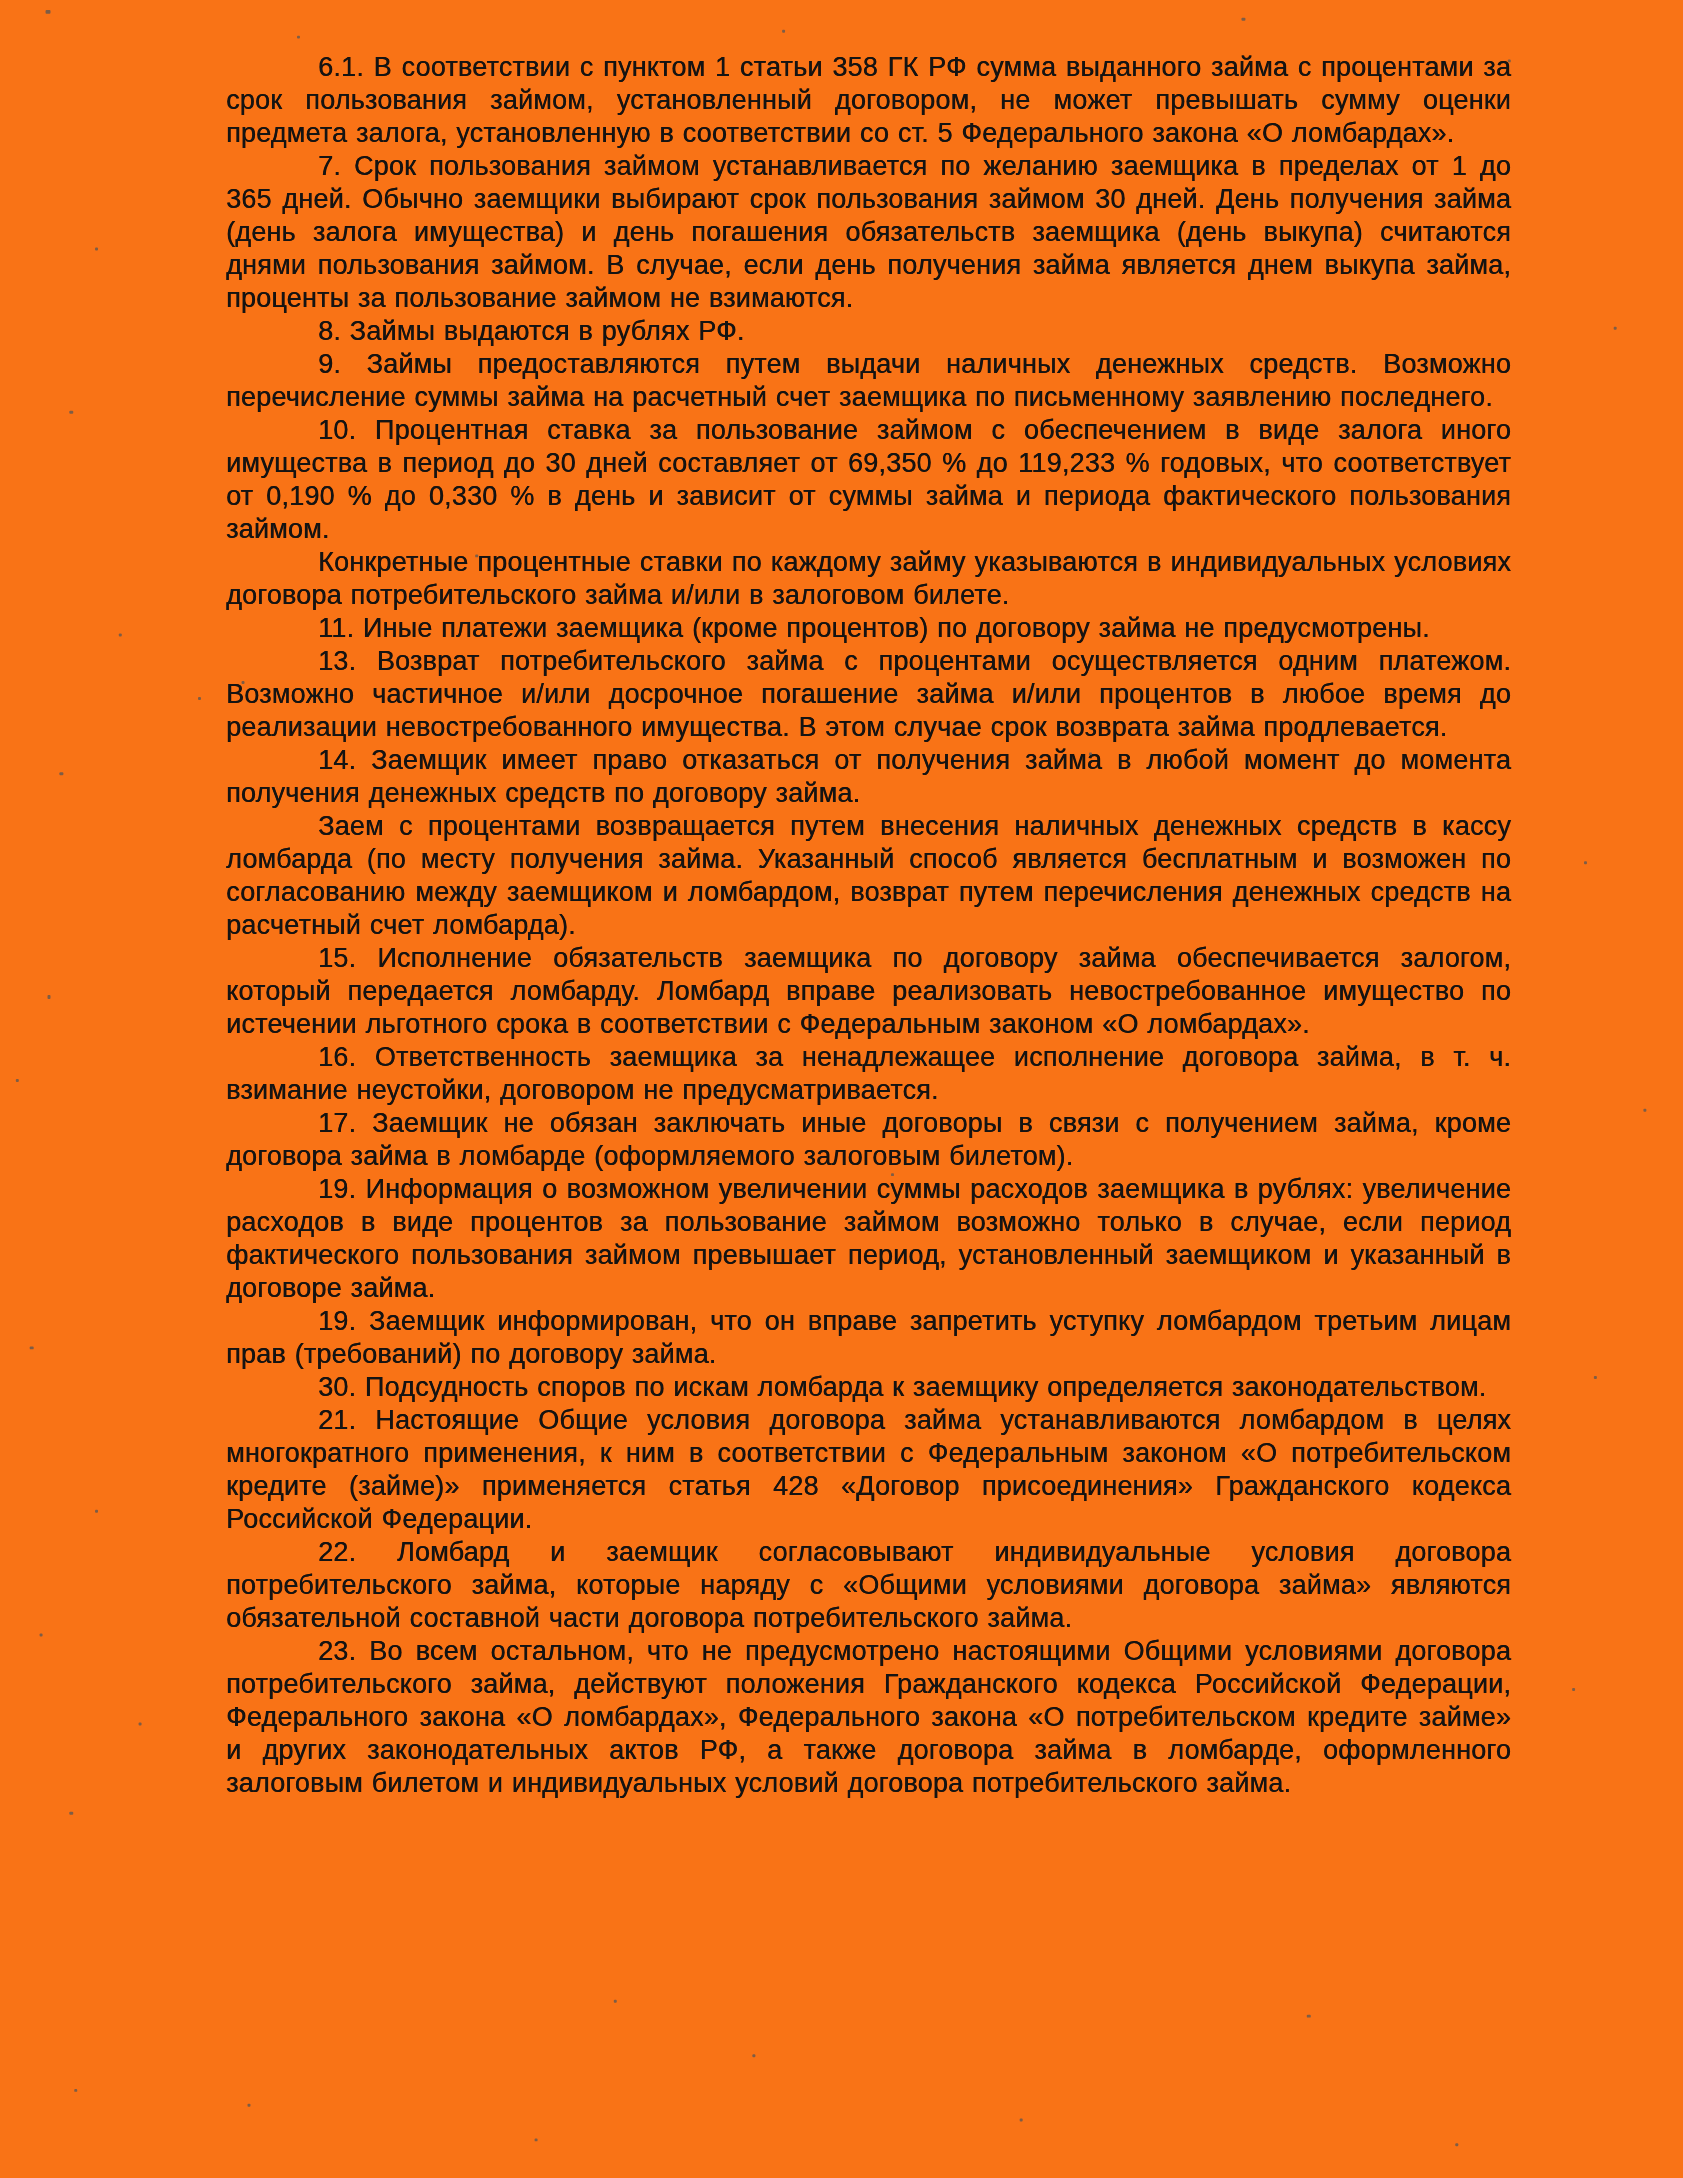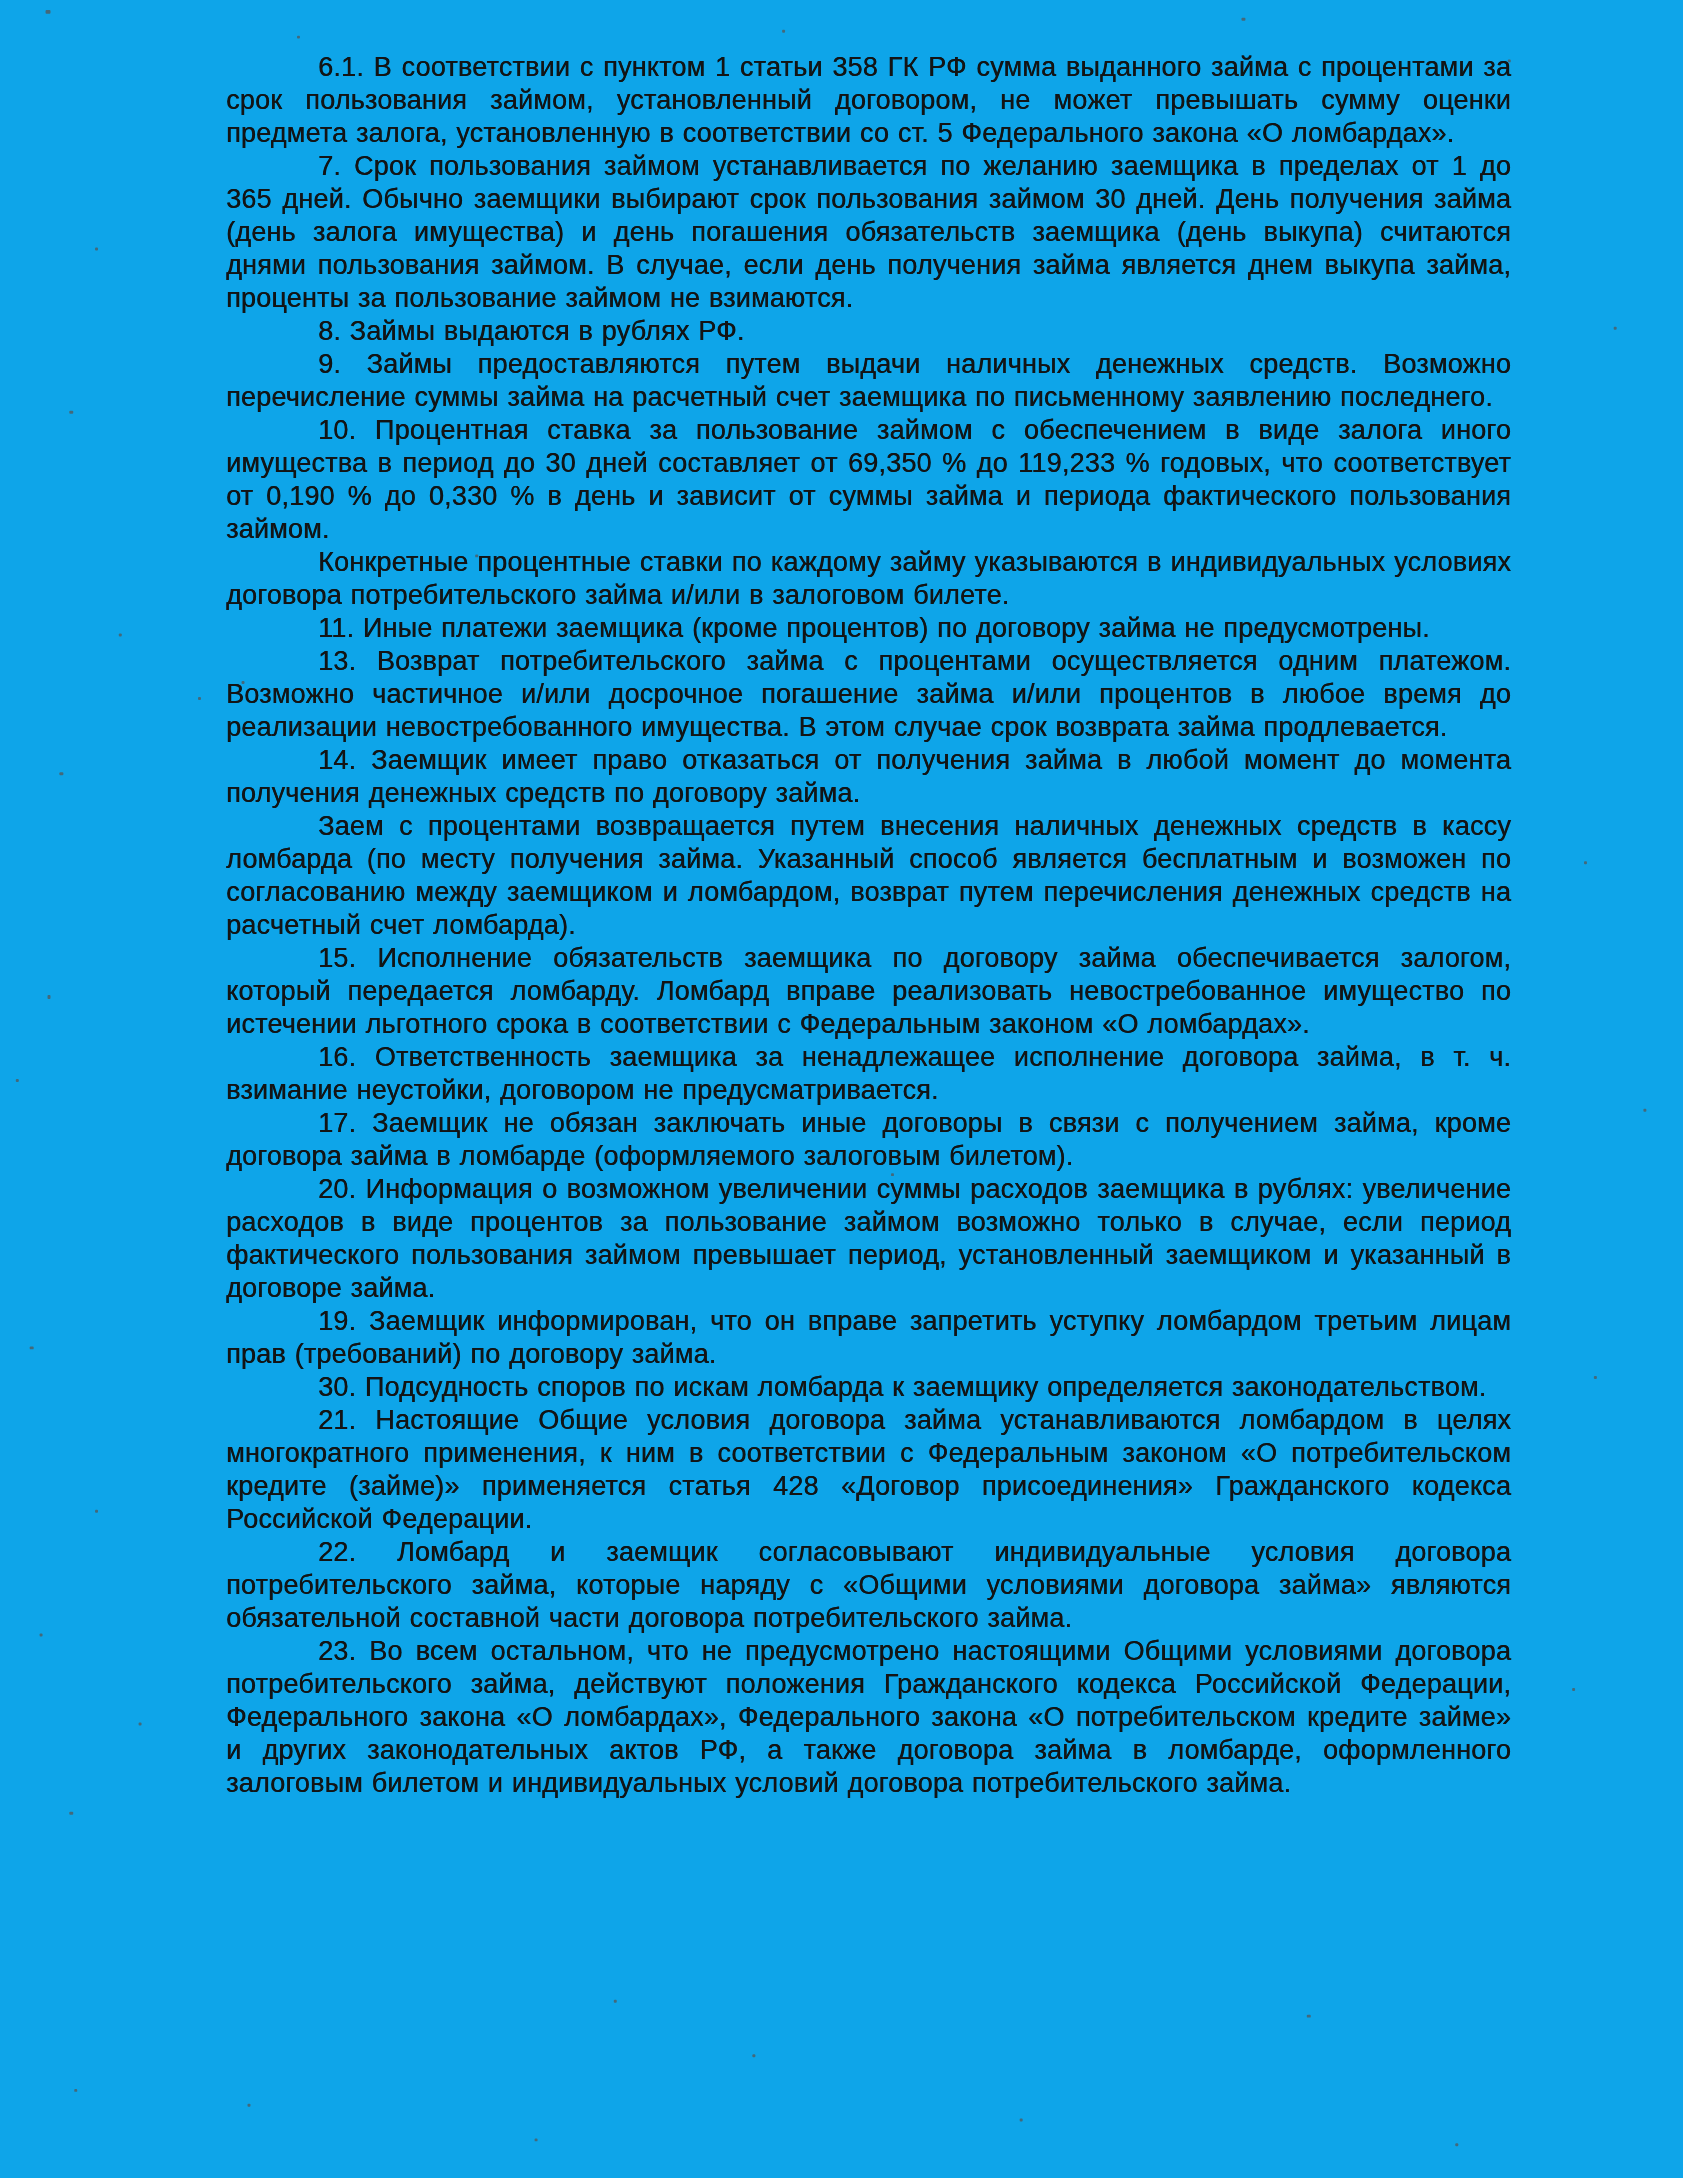--- a/index.html
+++ b/index.html
@@ -4,21 +4,21 @@
 <style>
   html, body {
     margin: 0;
     padding: 0;
     background: #ffffff;
   }
   .page {
     position: relative;
     width: 1683px;
     height: 2178px;
-    background: #0ea5e9;
+    background: #f97316;
     overflow: hidden;
     font-family: "Liberation Sans", "DejaVu Sans", sans-serif;
   }
   .textblock {
     position: absolute;
     left: 226px;
     top: 51px;
     width: 1285px;
     color: #141414;
     font-size: 27px;
@@ -52,21 +52,21 @@
       <p class="para">9. Займы предоставляются путем выдачи наличных денежных средств. Возможно перечисление суммы займа на расчетный счет заемщика по письменному заявлению последнего.</p>
       <p class="para">10. Процентная ставка  за пользование займом  с обеспечением в виде залога иного имущества в период до 30 дней составляет от 69,350 % до 119,233 % годовых, что соответствует от 0,190 % до 0,330 % в день и зависит от суммы займа и периода фактического пользования займом.</p>
       <p class="para">Конкретные процентные ставки по каждому займу указываются в индивидуальных условиях договора потребительского займа и/или в залоговом билете.</p>
       <p class="para">11. Иные платежи заемщика (кроме процентов) по договору займа не предусмотрены.</p>
       <p class="para">13. Возврат потребительского займа с процентами осуществляется одним платежом. Возможно частичное и/или досрочное погашение займа и/или процентов в любое время до реализации невостребованного имущества. В этом случае срок возврата займа продлевается.</p>
       <p class="para">14. Заемщик имеет право отказаться от получения займа в любой момент до момента получения денежных средств по договору займа.</p>
       <p class="para">Заем с процентами возвращается путем внесения наличных денежных средств в кассу ломбарда (по месту получения займа. Указанный способ является бесплатным и возможен по согласованию между заемщиком и ломбардом, возврат путем перечисления денежных средств на расчетный счет ломбарда).</p>
       <p class="para">15. Исполнение обязательств заемщика по договору займа обеспечивается залогом, который передается ломбарду. Ломбард вправе реализовать невостребованное имущество по истечении льготного срока в соответствии с Федеральным законом «О ломбардах».</p>
       <p class="para">16. Ответственность заемщика за ненадлежащее исполнение договора займа, в т. ч. взимание неустойки, договором не предусматривается.</p>
       <p class="para">17. Заемщик не обязан заключать иные договоры в связи с получением займа, кроме договора займа в ломбарде (оформляемого залоговым билетом).</p>
-      <p class="para">20. Информация о возможном увеличении суммы расходов заемщика в рублях: увеличение расходов в виде процентов за пользование займом возможно только в случае, если период фактического пользования займом превышает период, установленный заемщиком и указанный в договоре займа.</p>
+      <p class="para">19. Информация о возможном увеличении суммы расходов заемщика в рублях: увеличение расходов в виде процентов за пользование займом возможно только в случае, если период фактического пользования займом превышает период, установленный заемщиком и указанный в договоре займа.</p>
       <p class="para">19. Заемщик информирован, что он вправе запретить уступку ломбардом третьим лицам прав (требований) по договору займа.</p>
       <p class="para">30. Подсудность  споров  по  искам  ломбарда  к  заемщику  определяется законодательством.</p>
       <p class="para">21. Настоящие Общие условия договора займа устанавливаются ломбардом в целях многократного применения, к ним в соответствии с Федеральным законом «О потребительском кредите (займе)» применяется статья 428 «Договор присоединения» Гражданского кодекса Российской Федерации.</p>
       <p class="para">22. Ломбард и заемщик согласовывают индивидуальные условия договора потребительского займа, которые наряду с «Общими условиями договора займа» являются обязательной составной части договора потребительского займа.</p>
       <p class="para">23. Во всем остальном, что не предусмотрено настоящими Общими условиями договора потребительского займа, действуют положения Гражданского кодекса Российской Федерации, Федерального закона «О ломбардах», Федерального закона «О потребительском кредите займе» и других законодательных актов РФ, а также договора займа в ломбарде, оформленного залоговым билетом и индивидуальных условий договора потребительского займа.</p>
     </main>
 
   <svg class="noise" width="1683" height="2178" viewBox="0 0 1700 2200" aria-hidden="true">
     <g fill="#555555" opacity="0.75">
       <rect x="46" y="10" width="5" height="4" rx="1"></rect>

